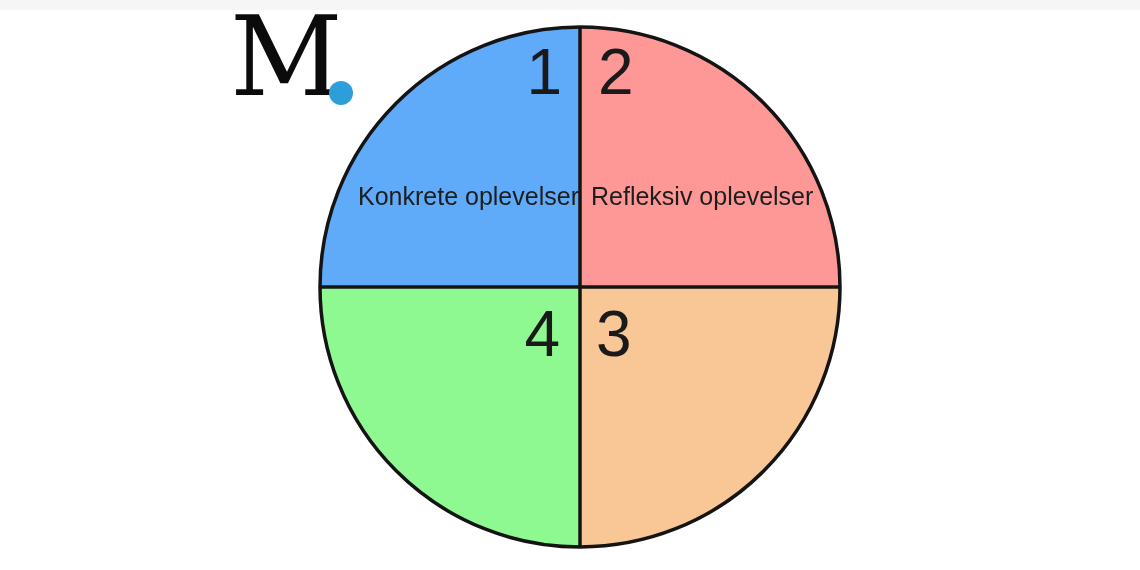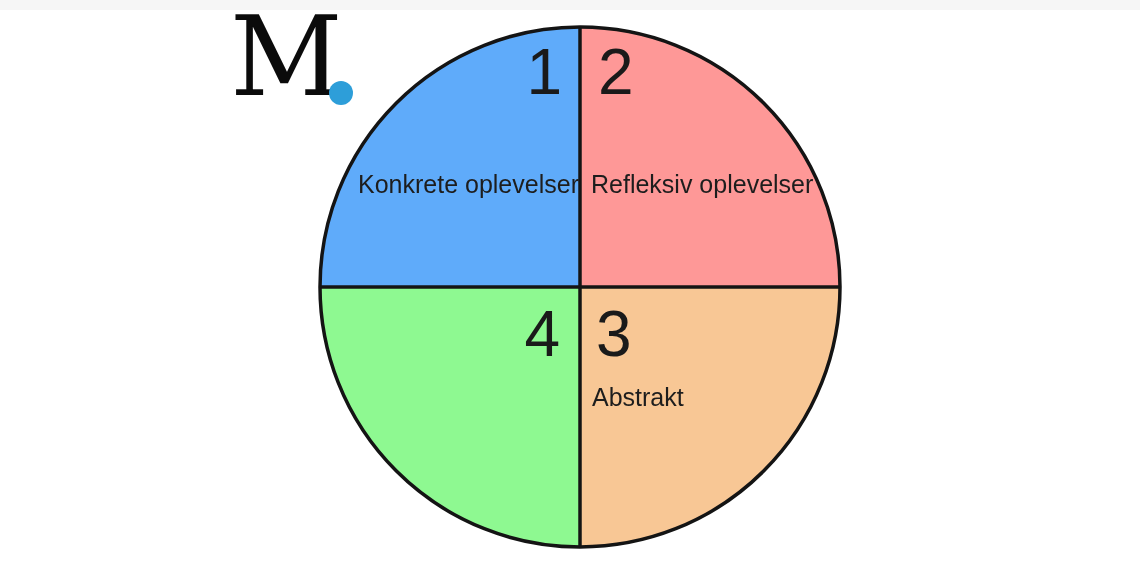--- a/index.html
+++ b/index.html
@@ -28,20 +28,21 @@
   .diagram-svg{position:absolute;left:0;top:0;}
   .q-number{
     position:absolute;
     font-size:64px;line-height:1;color:#1a1a1a;
     letter-spacing:0;
   }
   .q-label{
     position:absolute;
     font-size:25px;line-height:30px;color:#1d1d1d;
     white-space:nowrap;
+    margin-top:12px;
   }
   .num-1{left:480px;top:40px;width:82px;text-align:right;}
   .num-2{left:598px;top:40px;}
   .num-4{left:462px;top:302px;width:98px;text-align:right;}
   .num-3{left:596px;top:302px;}
   .label-1{left:358px;top:169px;}
   .label-2{left:591px;top:169px;}
   .label-4{left:387px;top:382px;}
   .label-3{left:592px;top:382px;}
 </style>
@@ -70,16 +71,15 @@
 <div class="q-number num-3">3</div>
 <div class="q-number num-4">4</div>
 
 <div class="q-label label-1">
   <div>Konkrete oplevelser</div>
 </div>
 <div class="q-label label-2">
   <div>Refleksiv oplevelser</div>
 </div>
 <div class="q-label label-3">
-  <div>Abstrakt</div>
 </div>
 <div class="q-label label-4">
 </div>
 
 </body></html>

